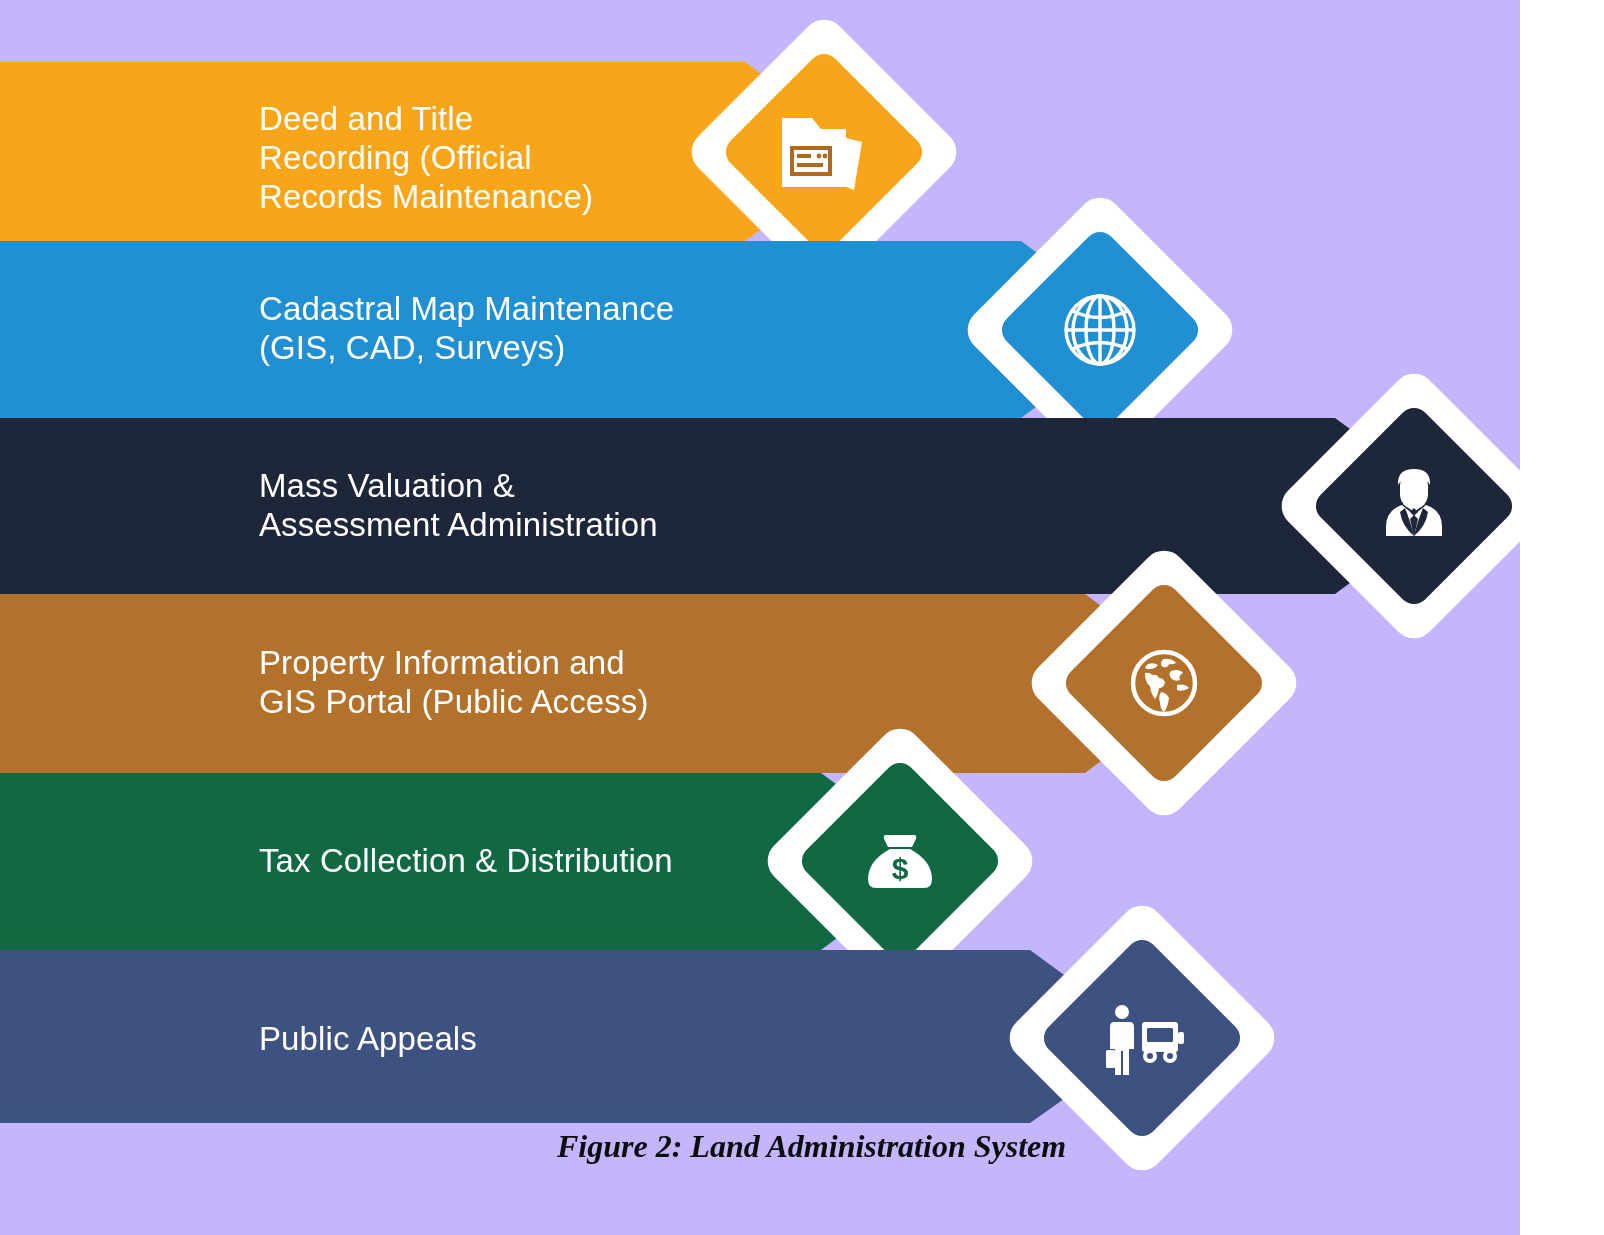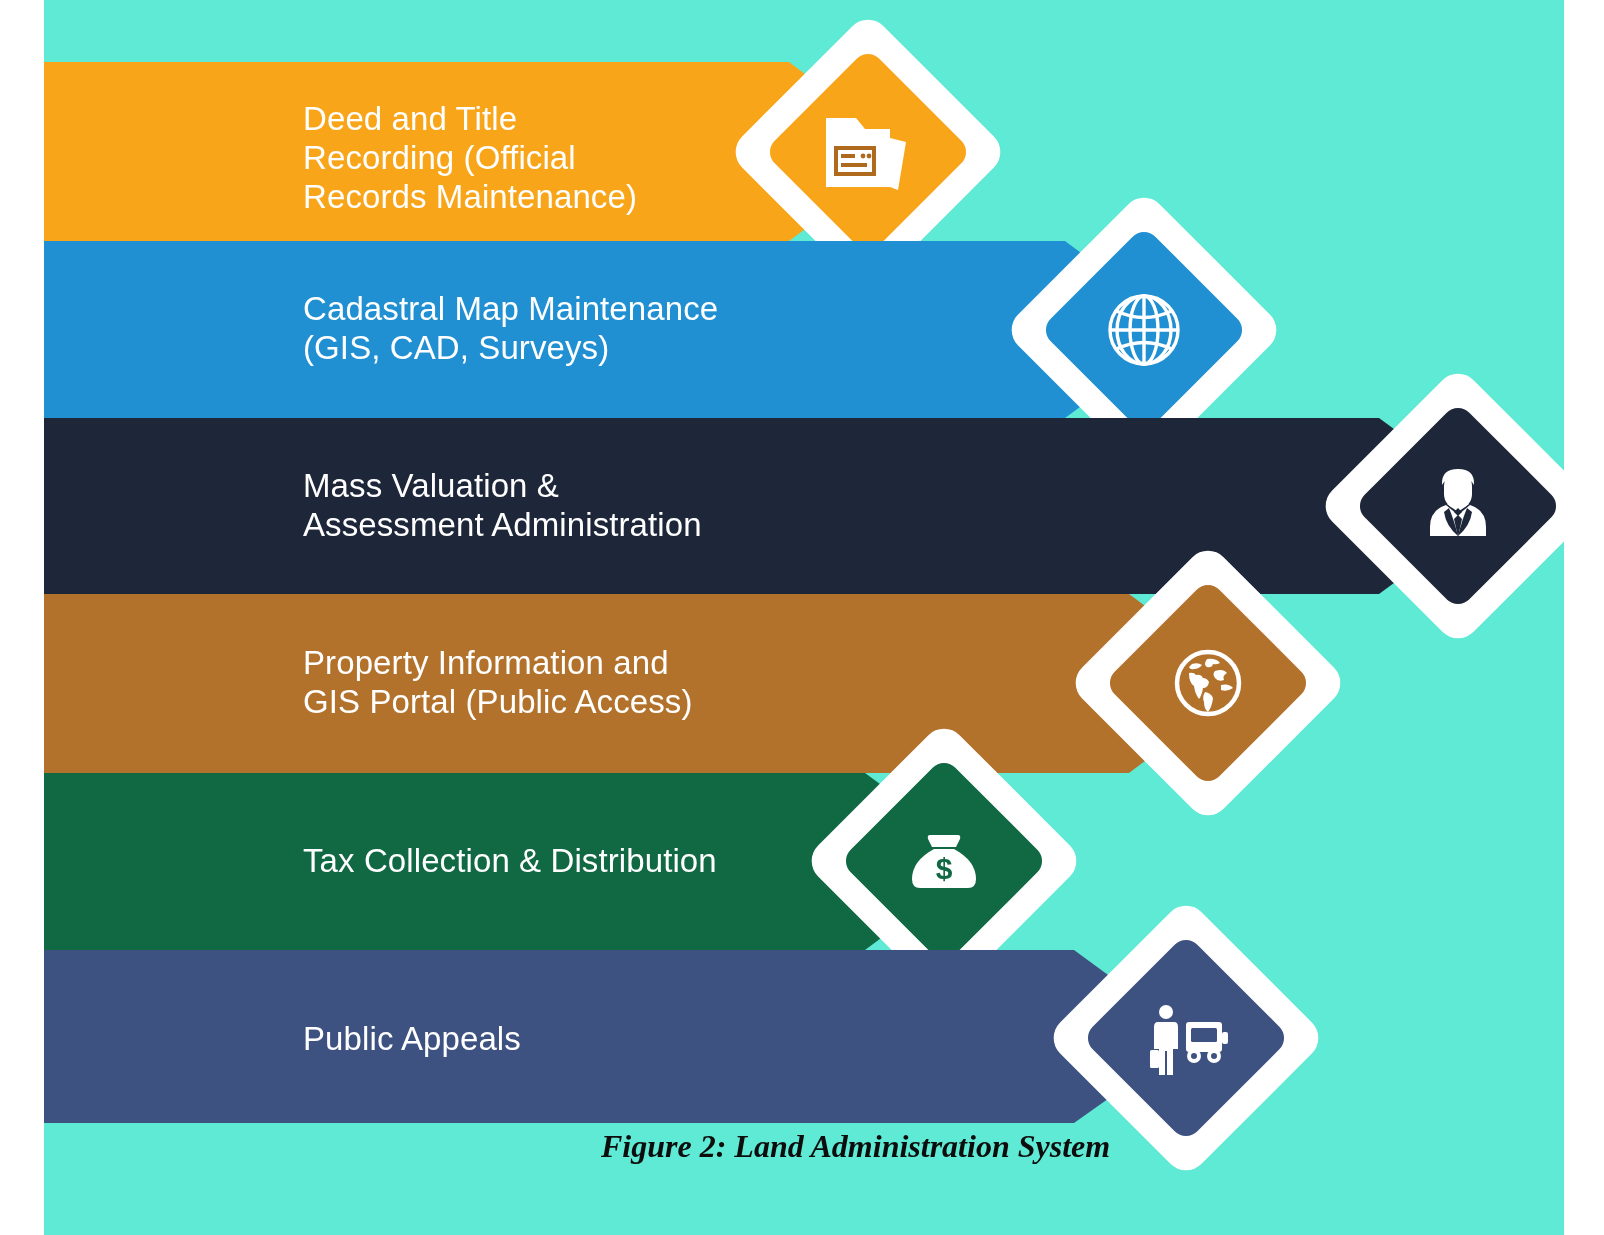--- a/index.html
+++ b/index.html
@@ -1,18 +1,18 @@
 <!DOCTYPE html>
 <html><head>
 <meta charset="utf-8">
 <style>
   html,body{margin:0;padding:0;background:#ffffff;}
   body{width:1604px;height:1235px;overflow:hidden;
        font-family:"Liberation Sans", sans-serif;}
-  #stage{position:relative;width:1520px;height:1235px;background:#5eead4;margin-left:44px;}
+  #stage{position:relative;width:1520px;height:1235px;background:#c4b5fd;}
   svg#diagram{position:absolute;left:0;top:0;width:1604px;height:1235px;display:block;}
   .row-label{
     fill:#ffffff;
     font-family:"Liberation Sans", sans-serif;
     font-size:33px;
     font-weight:400;
     letter-spacing:0.1px;
   }
   .caption{
     fill:#0d0d0d;

